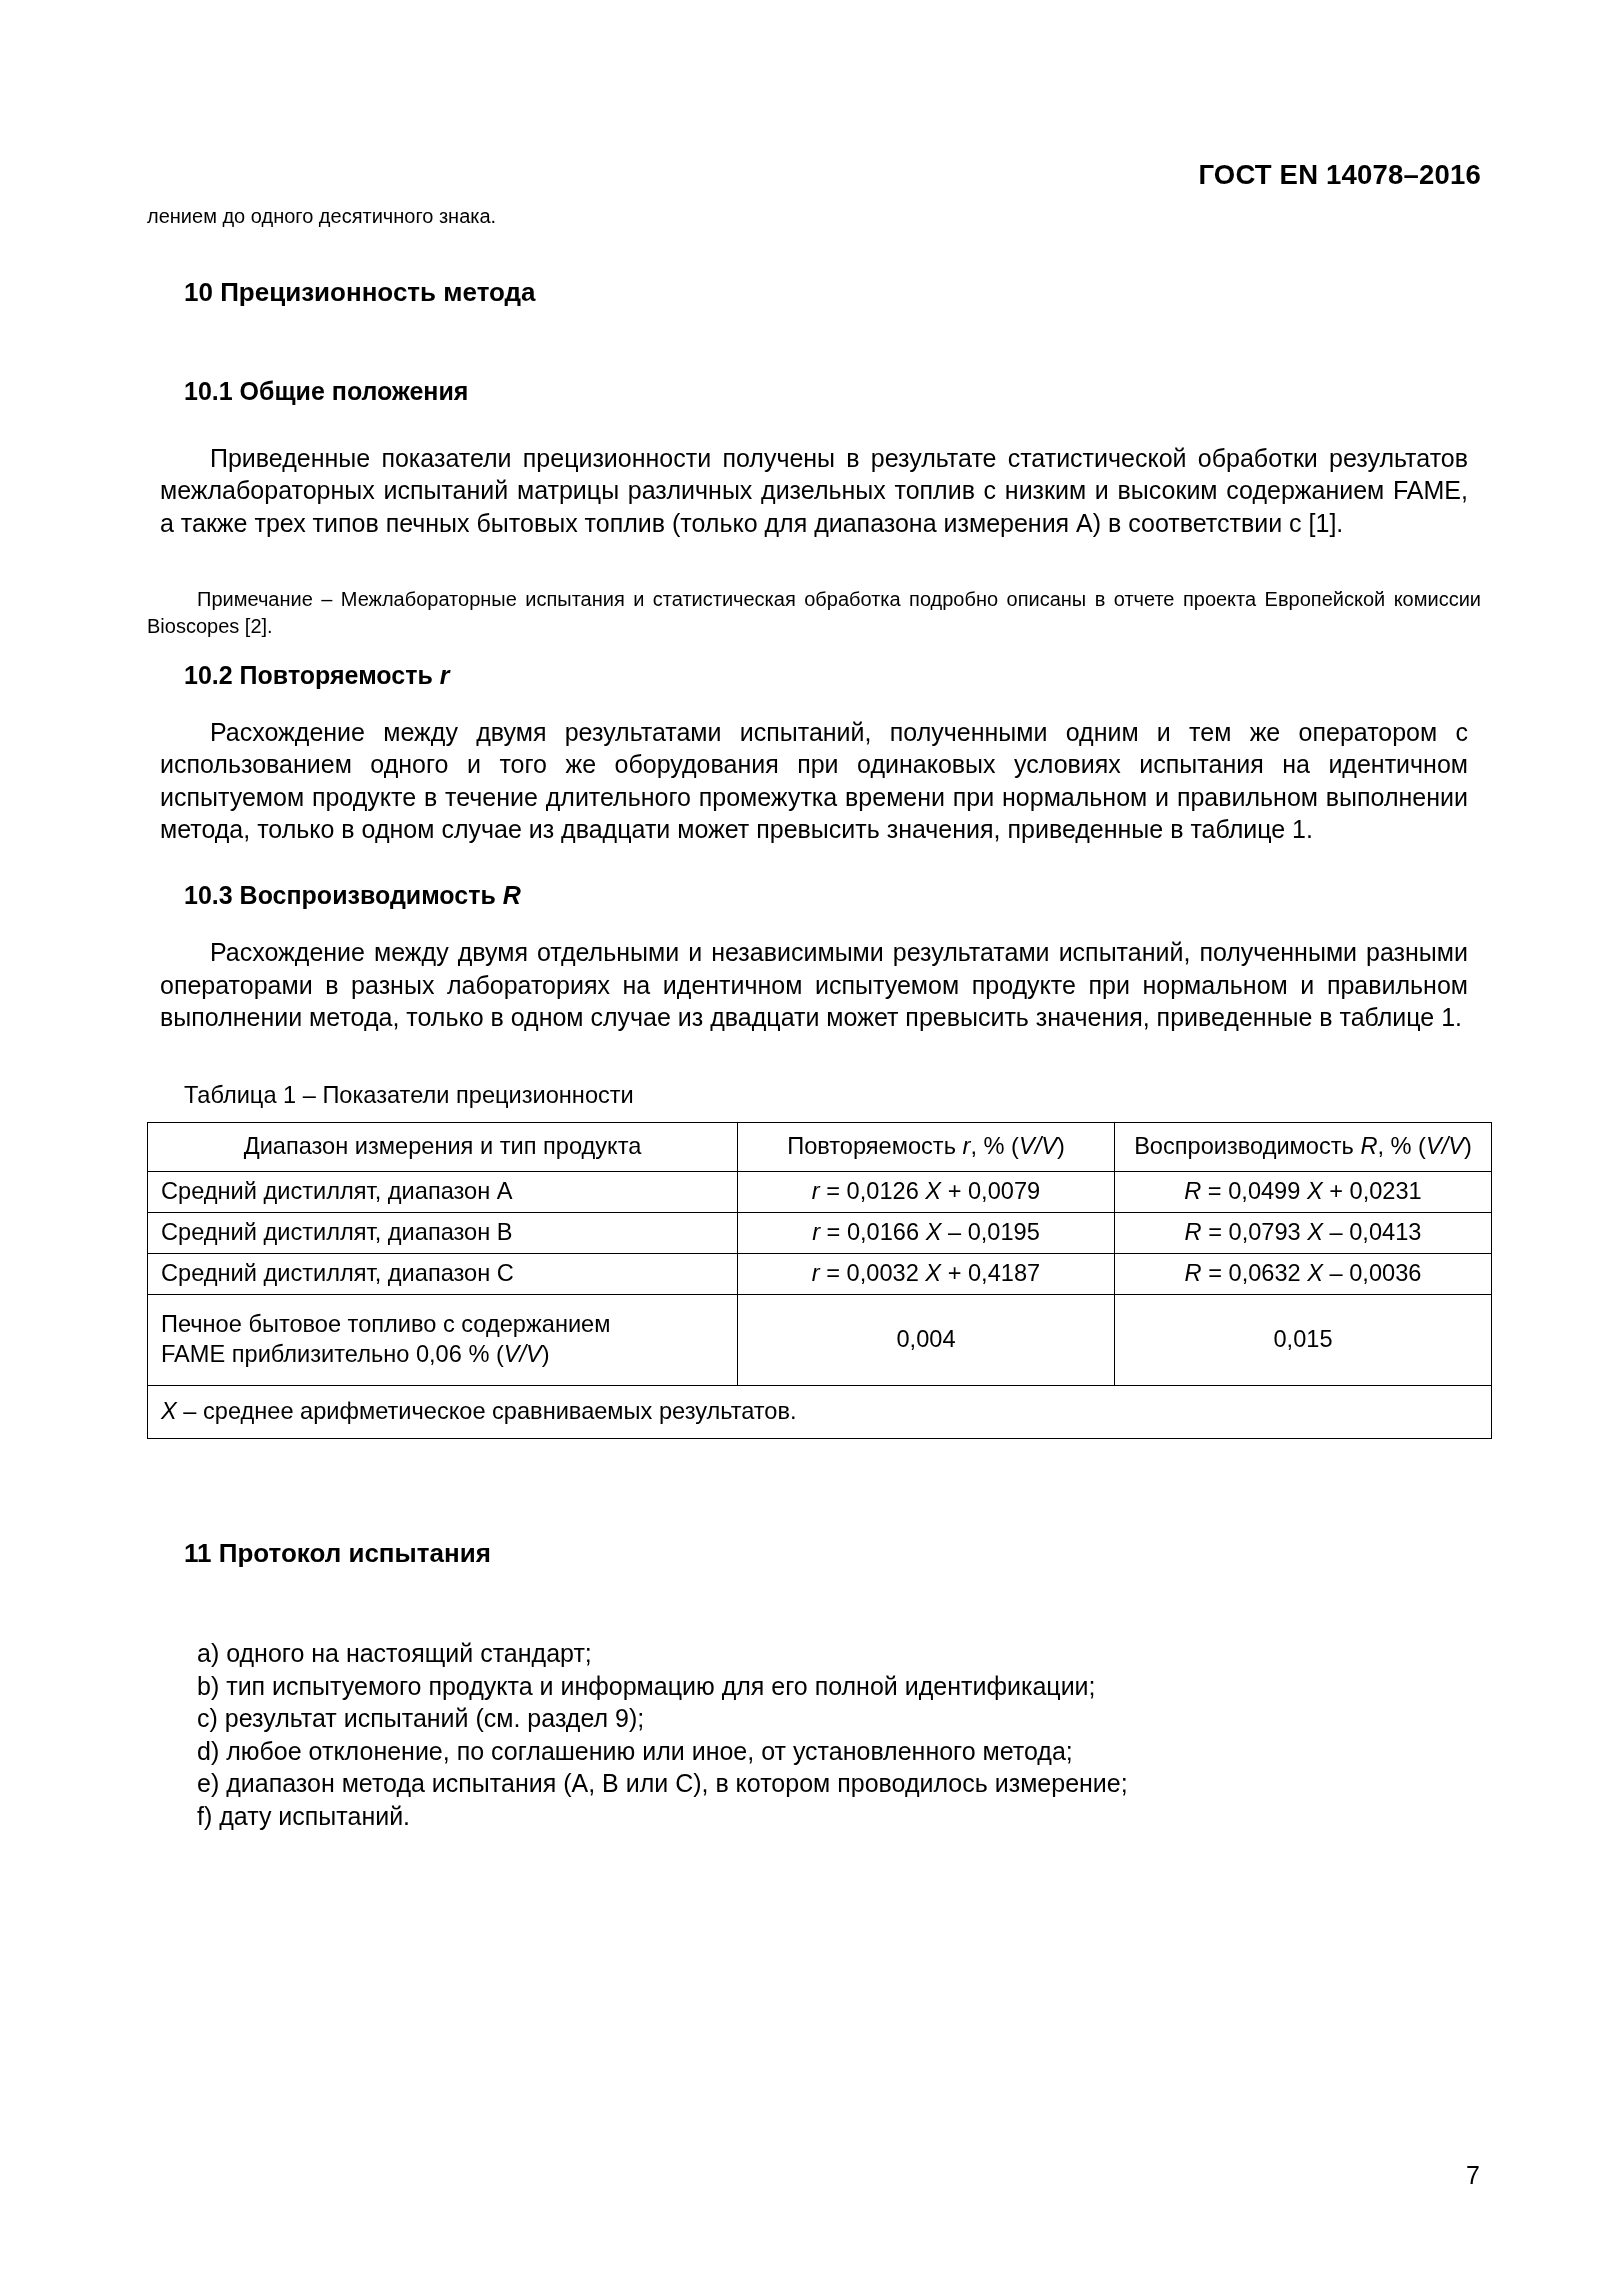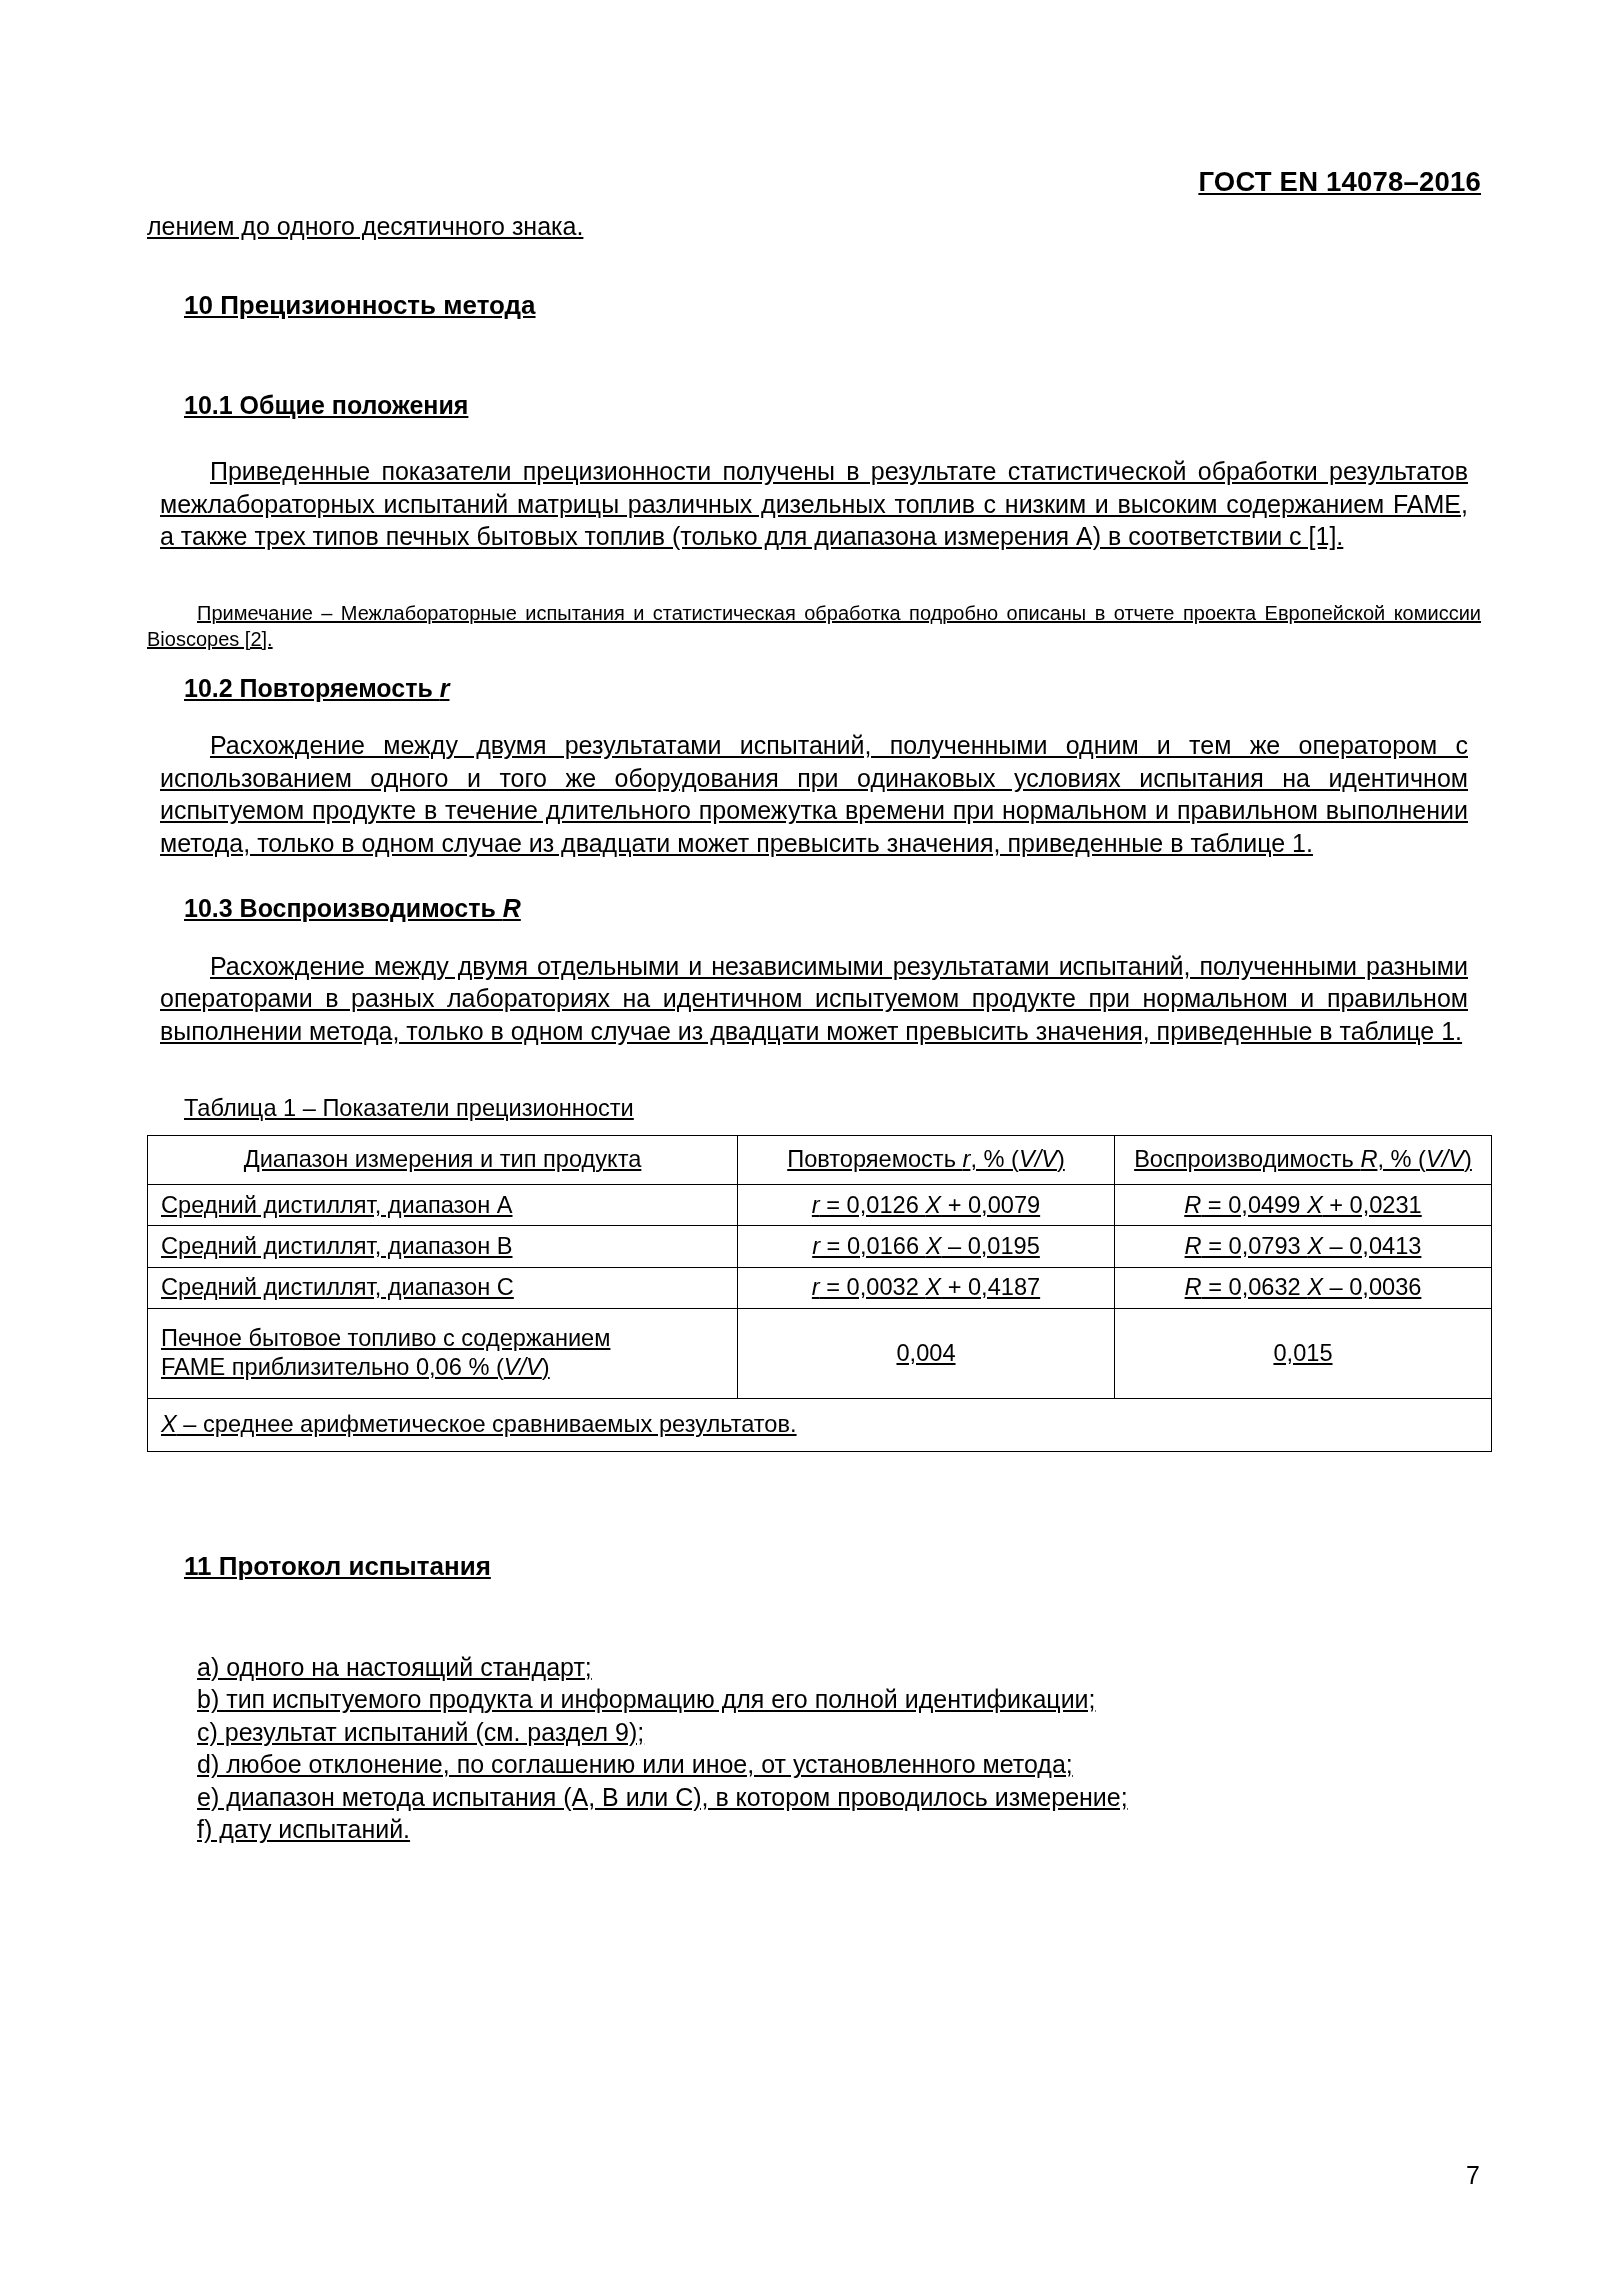--- a/index.html
+++ b/index.html
@@ -16,23 +16,22 @@
     position: relative;
     width: 1623px;
     height: 2295px;
     background: #ffffff;
     box-sizing: border-box;
     overflow: hidden;
   }
   .content {
     position: absolute;
     left: 147px;
-    top: 8px;
+    top: 1px;
     width: 1334px;
-    text-decoration: underline;
   }
 
   
   .page-header {
     text-align: right;
     font-size: 27.5px;
     font-weight: bold;
     letter-spacing: 0.2px;
     padding-top: 160px;
     line-height: 1;
@@ -40,21 +39,21 @@
 
   
   .body-text {
     font-size: 25px;
     line-height: 1.30;
     text-align: justify;
     text-justify: inter-word;
     margin: 13px;
   }
   .continued-line {
-    font-size: 25px;
+    font-size: 20px;
     line-height: 1.30;
     margin: 0;
     padding-top: 14.4px;
   }
   .indent {
     text-indent: 50px;
   }
   .h1 {
     font-size: 26px;
     font-weight: bold;

